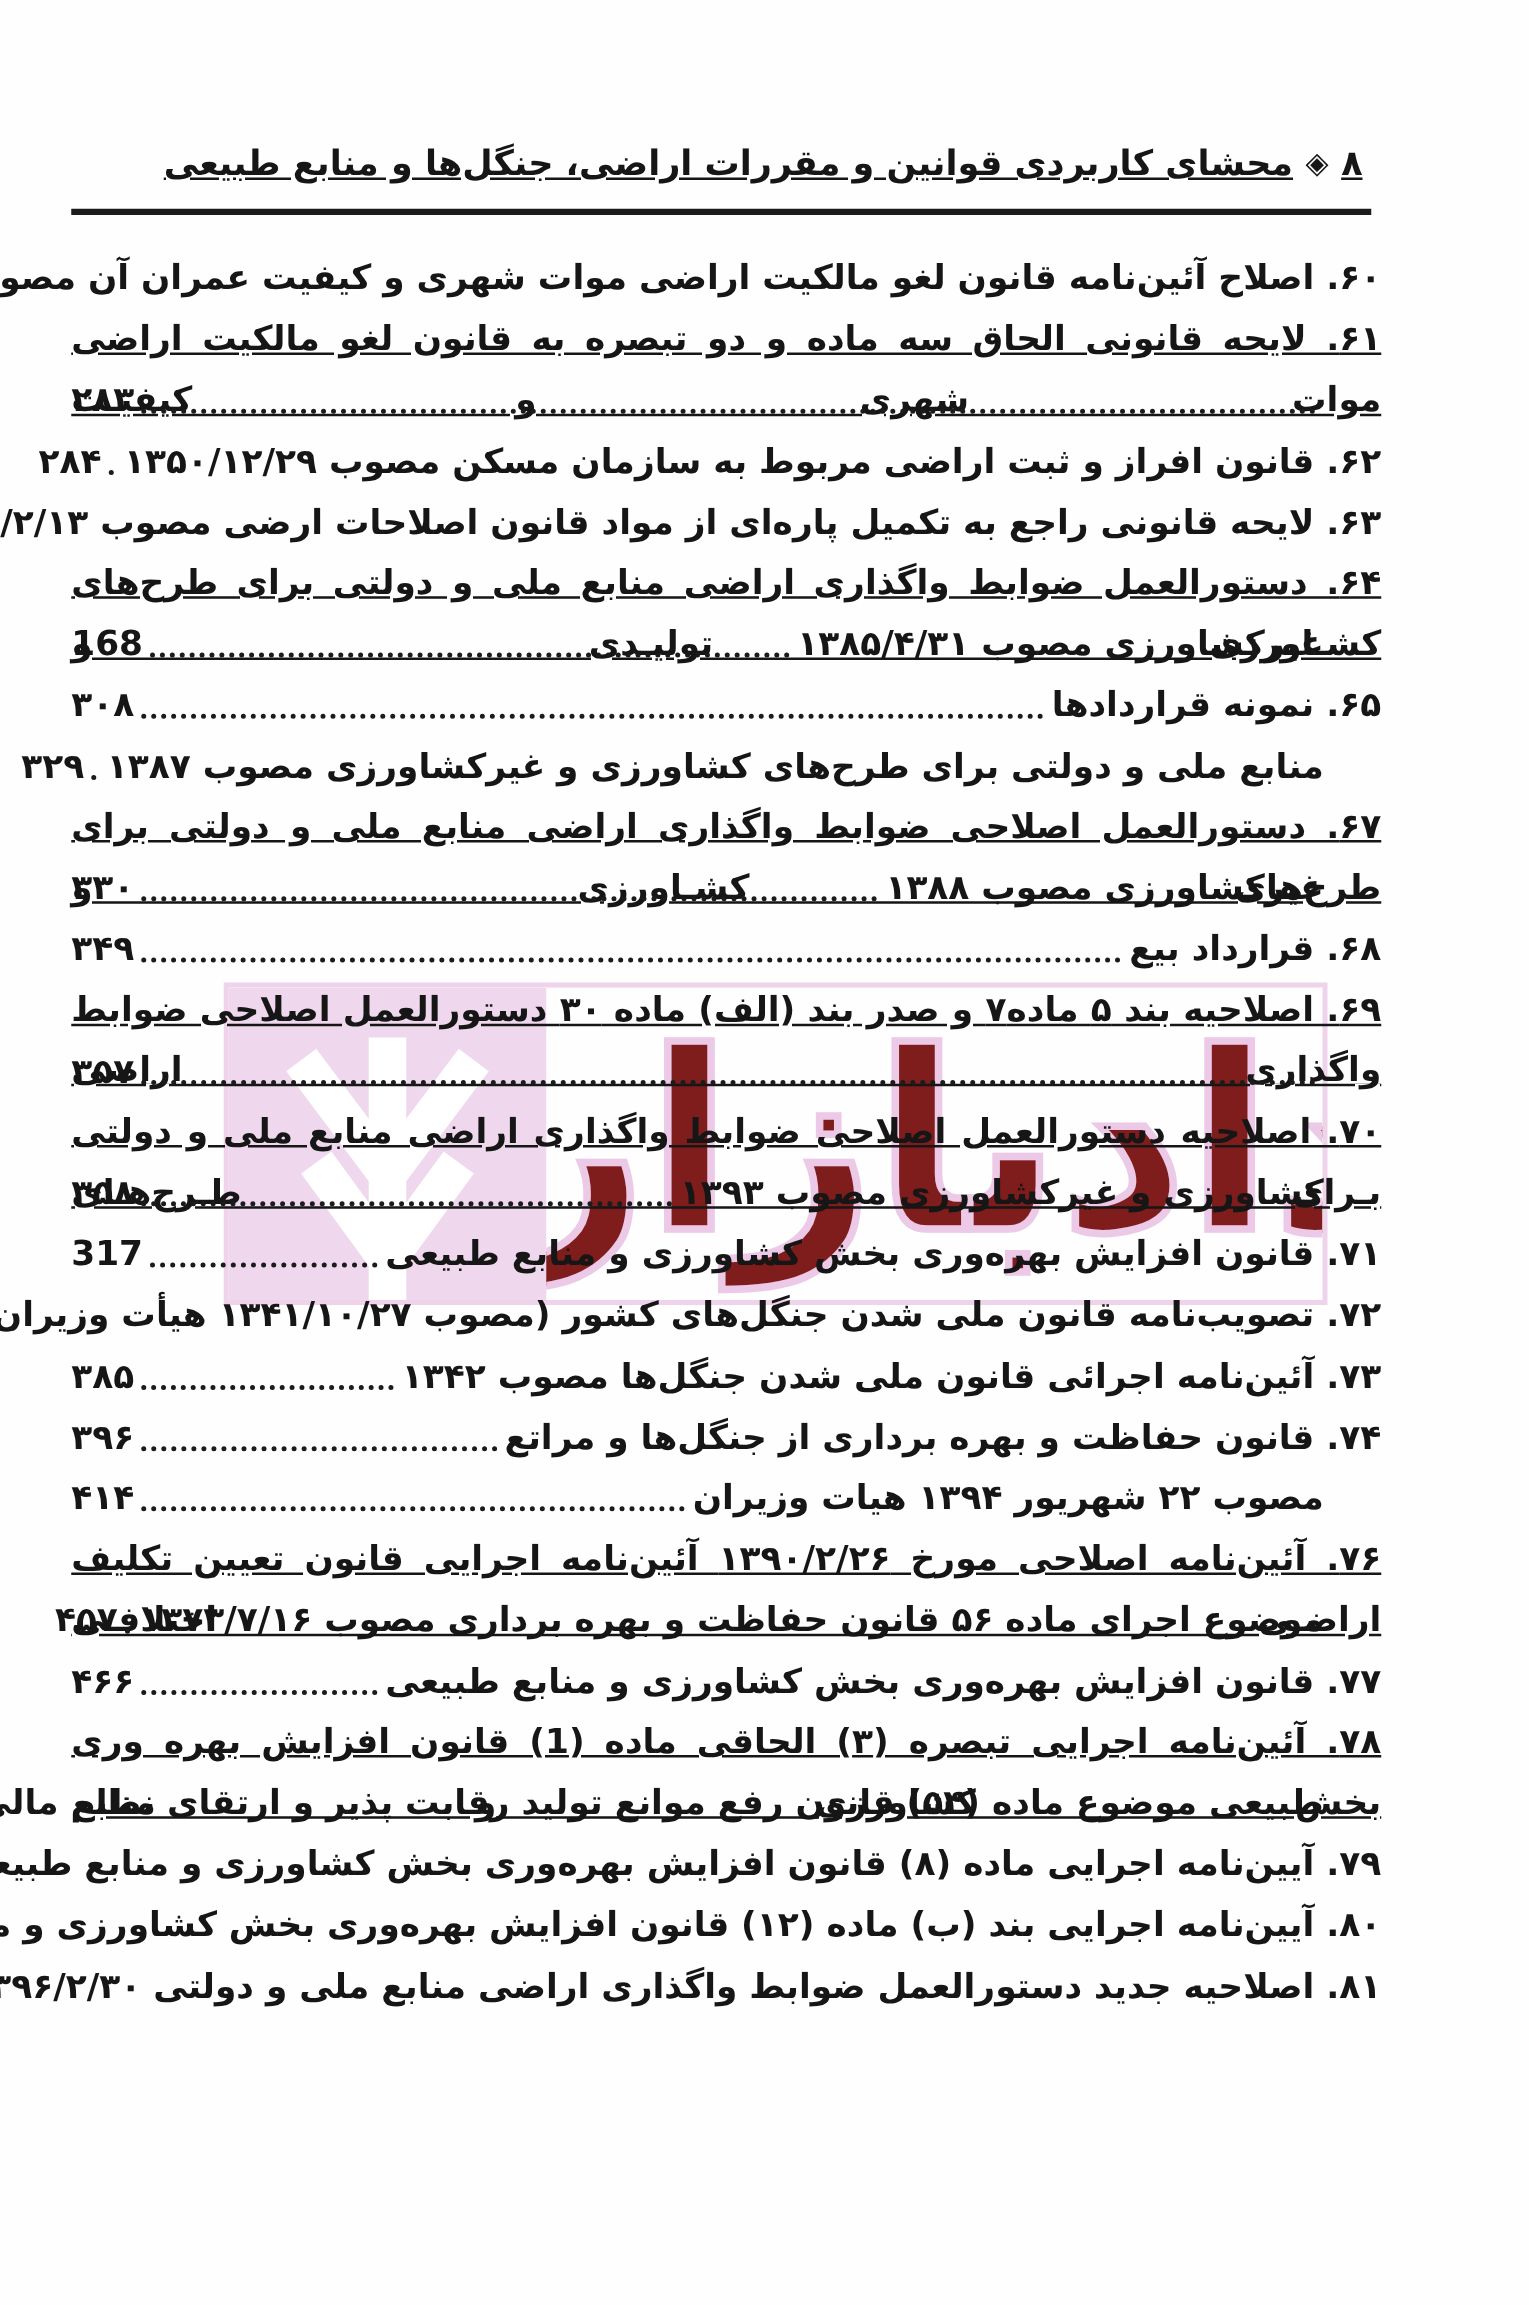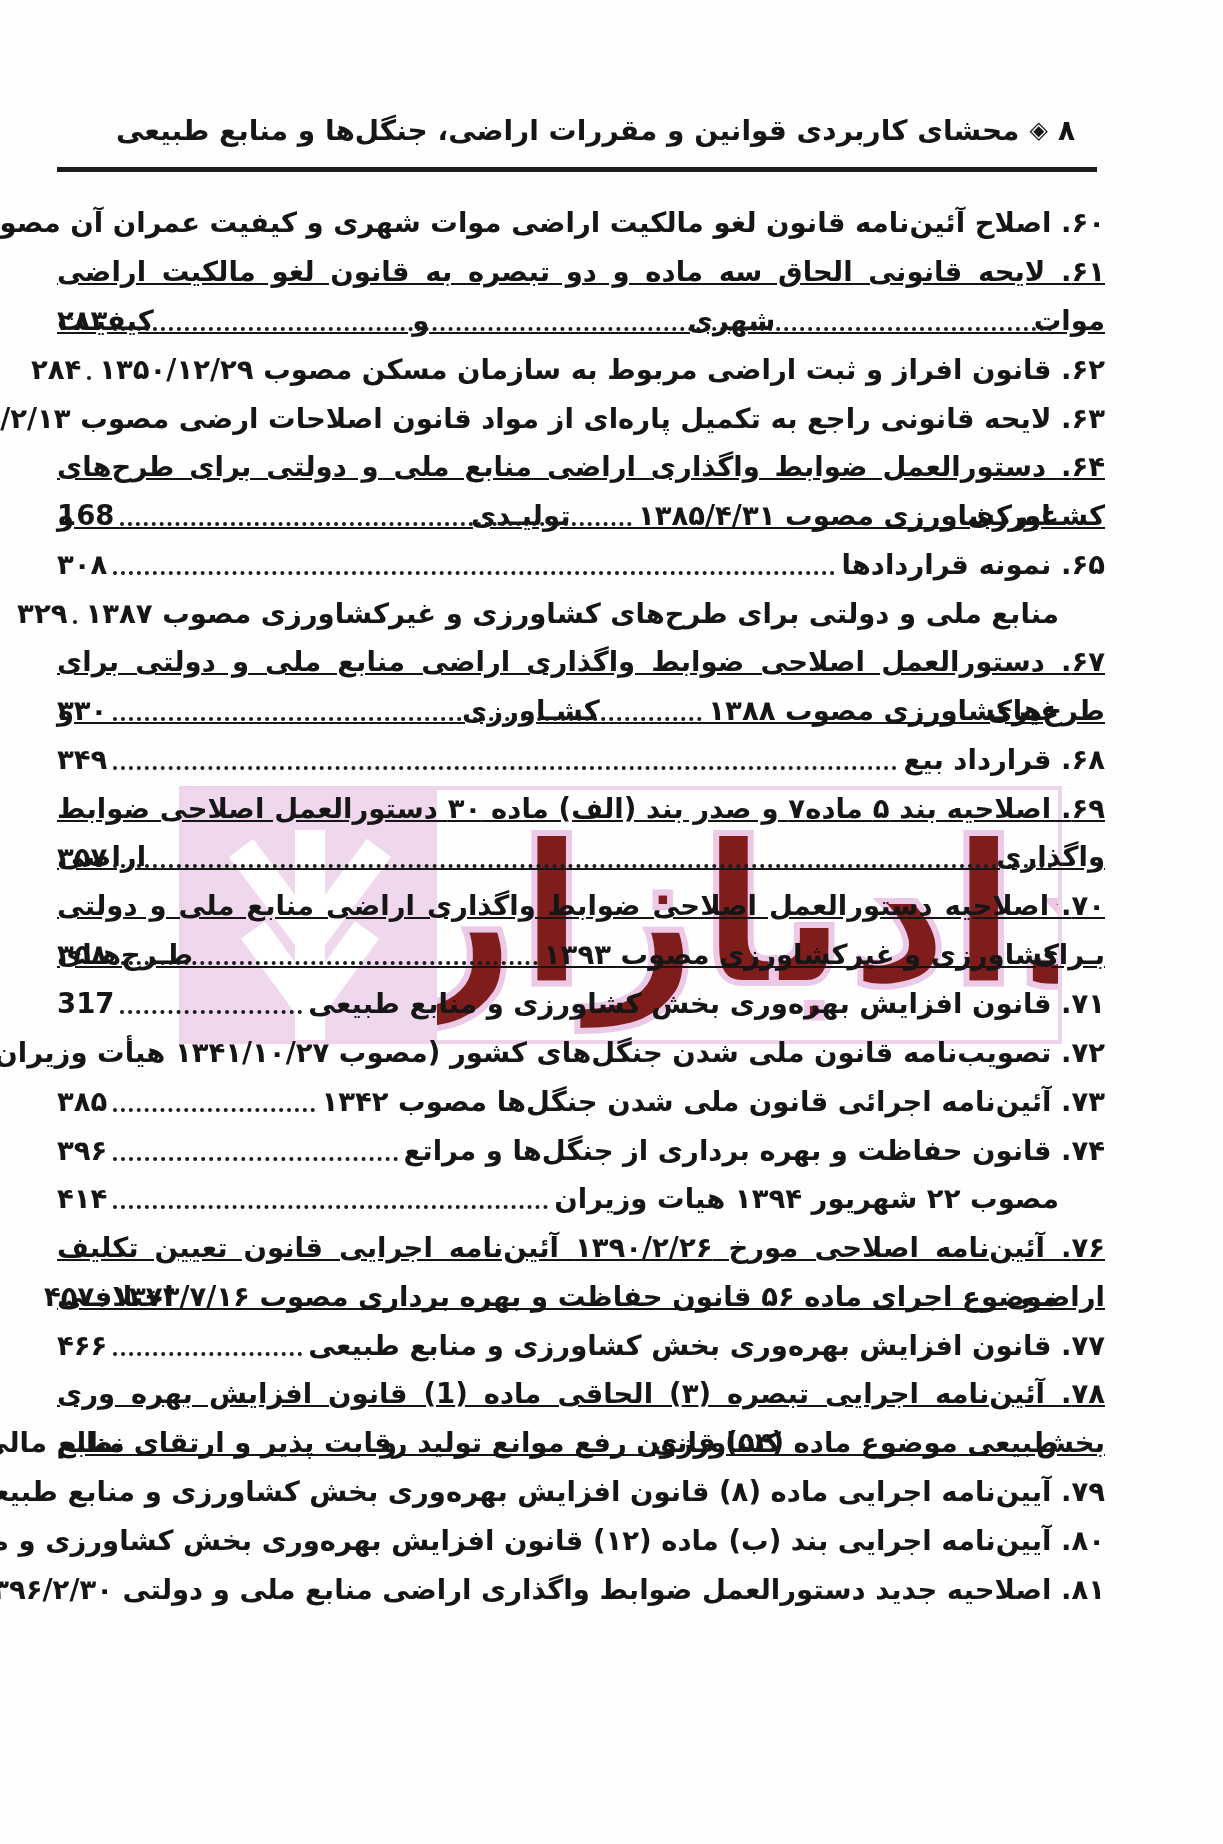--- a/index.html
+++ b/index.html
@@ -3,22 +3,22 @@
 <meta charset="utf-8">
 <style>
   html,body{margin:0;padding:0;background:#ddd;}
   .page{
     position:relative;width:1223px;height:1844px;margin:0 auto;
     background:#fefefe;overflow:hidden;
     font-family:"DejaVu Sans",sans-serif;font-weight:bold;color:#161616;
   }
   
   .header{
-    position:absolute;top:114px;left:57px;right:148px;z-index:2;
-    direction:rtl;text-align:right;font-size:28px;white-space:nowrap;
+    position:absolute;top:114px;left:57px;right:133px;z-index:2;
+    direction:rtl;text-align:right;font-size:28px;white-space:nowrap;text-decoration:underline;
   }
   .header .sep{display:inline-block;margin:0 10px;font-size:24px;transform:translateY(-2px);}
   .rule{position:absolute;top:167px;left:57px;width:1040px;height:5px;background:#1c1c1c;z-index:2;}
 
   
   .toc{position:absolute;top:198px;left:57px;right:118px;z-index:2;font-size:27.5px;}
   .toc-line{height:48.8px;overflow:visible;}
   .jline{line-height:48.8px;direction:rtl;text-align:justify;text-align-last:justify;text-decoration:underline;}
   .row{display:flex;direction:rtl;align-items:center;}
   .row .t{white-space:nowrap;}

